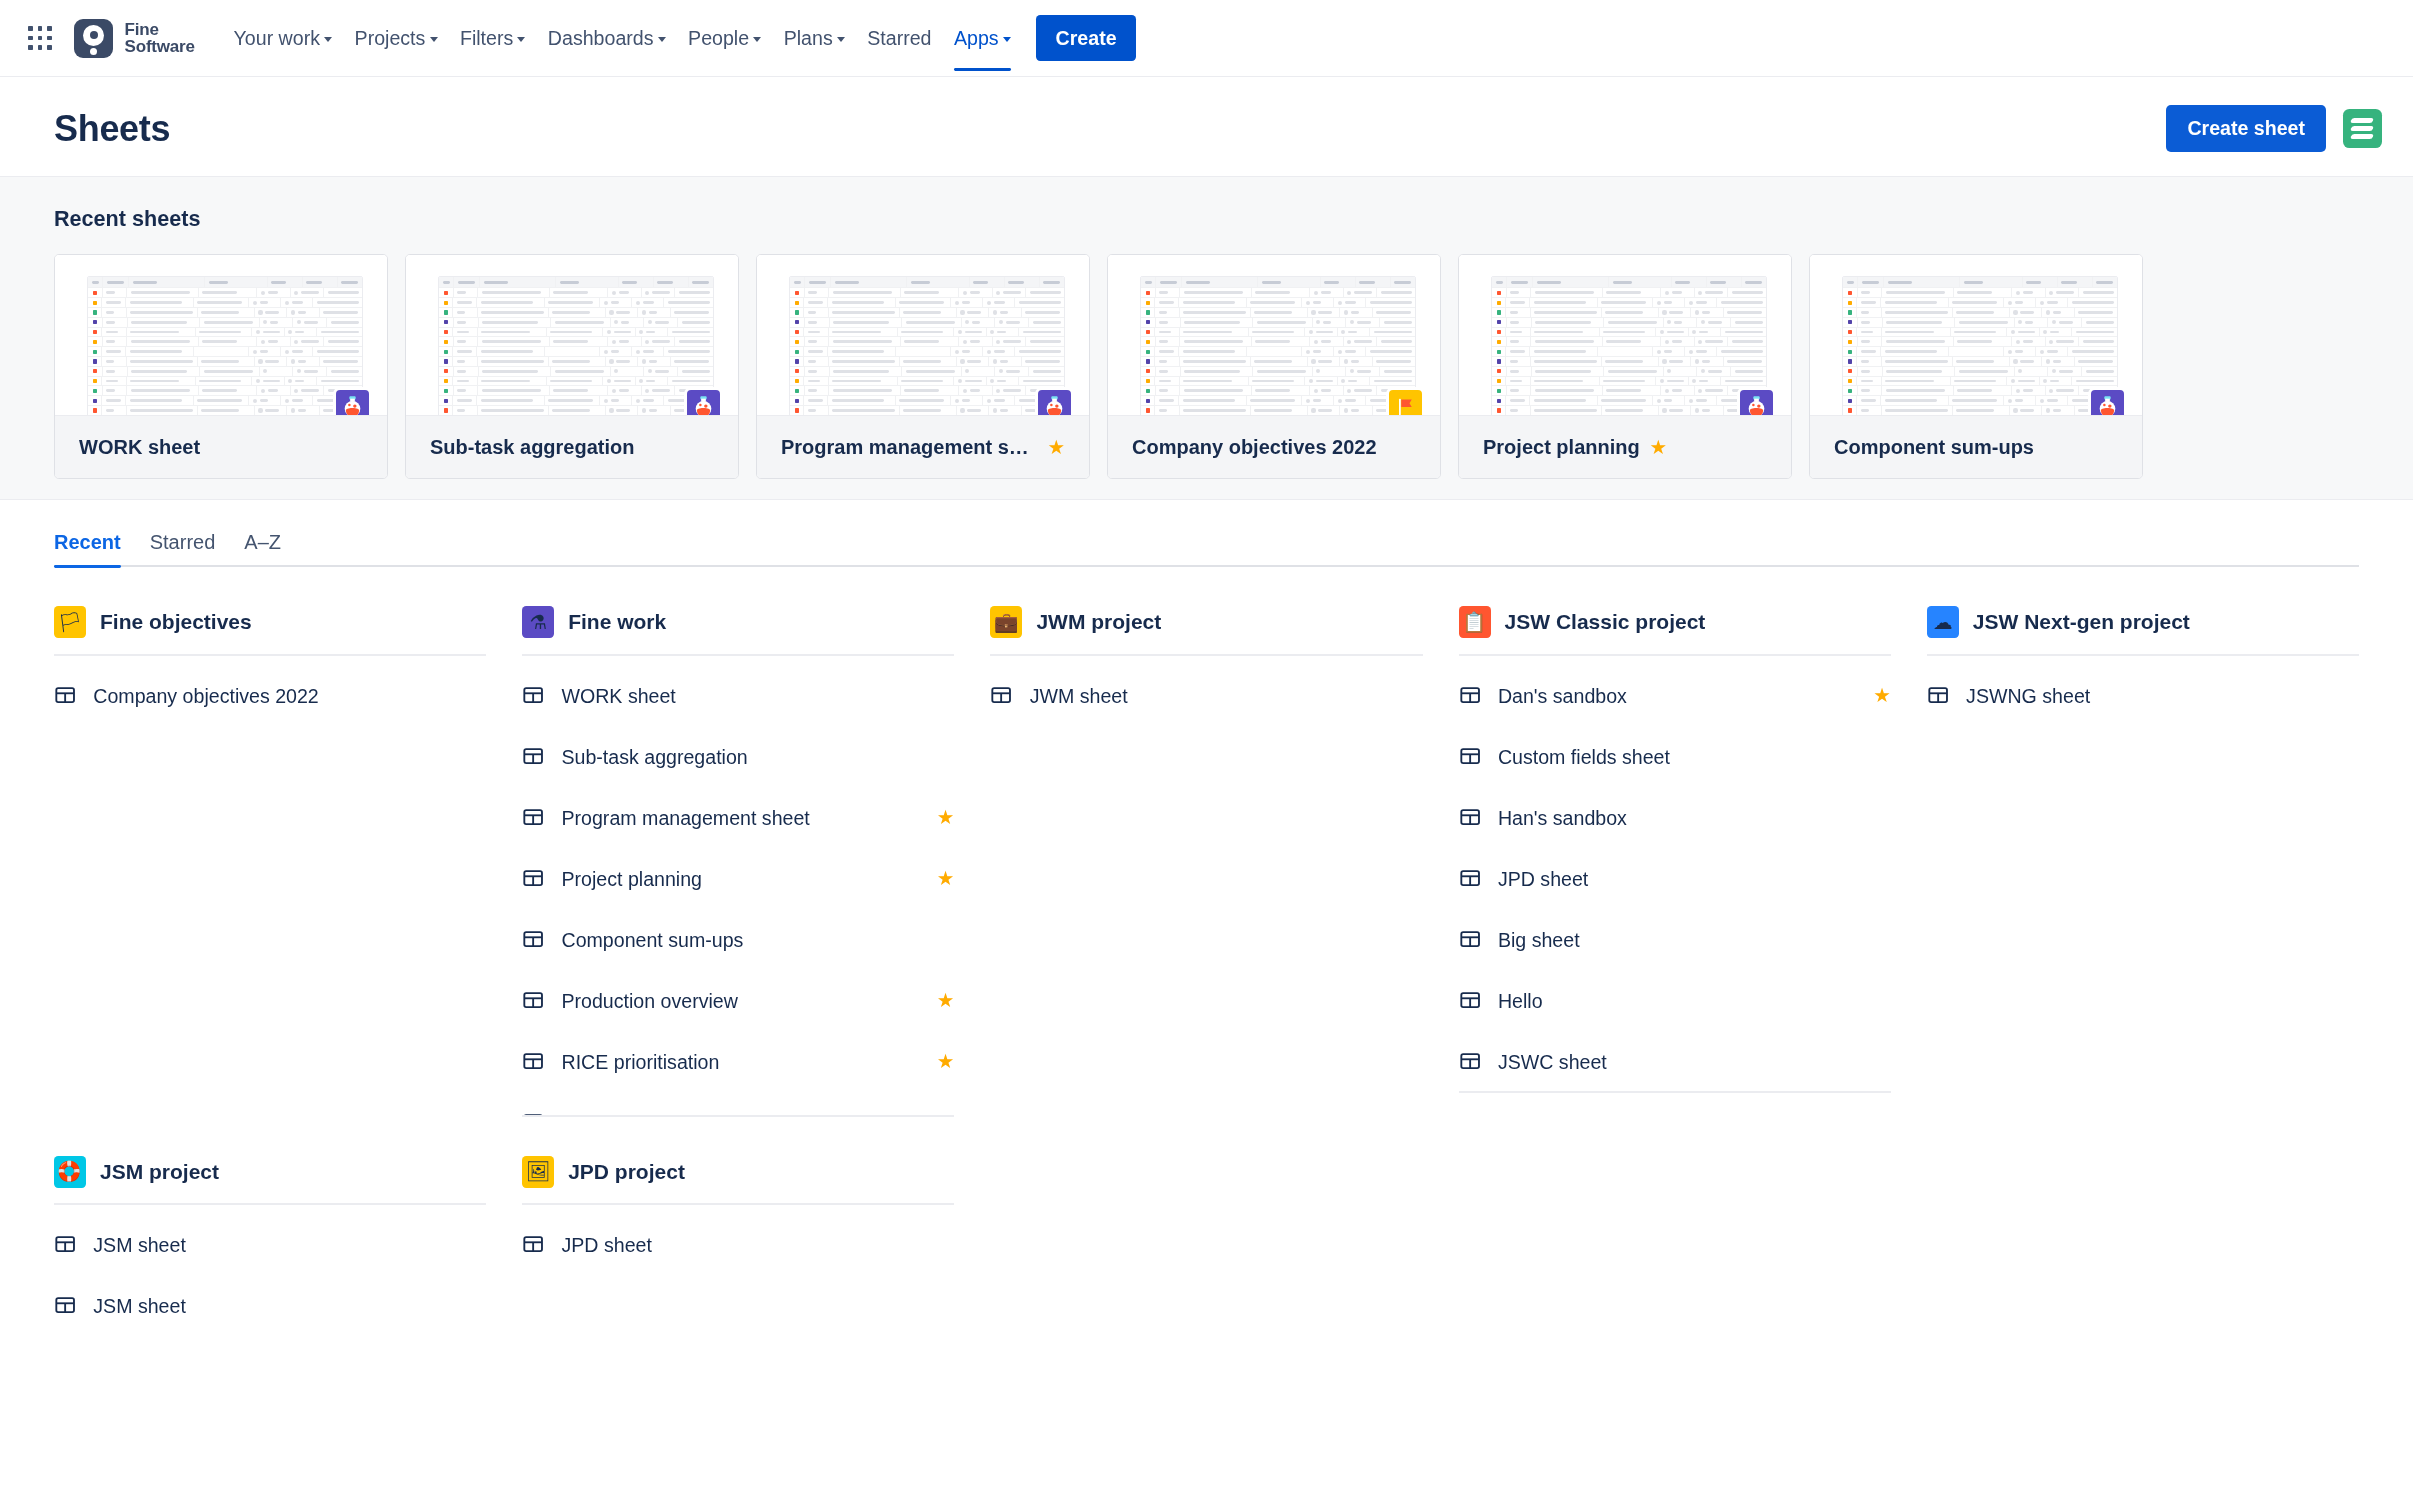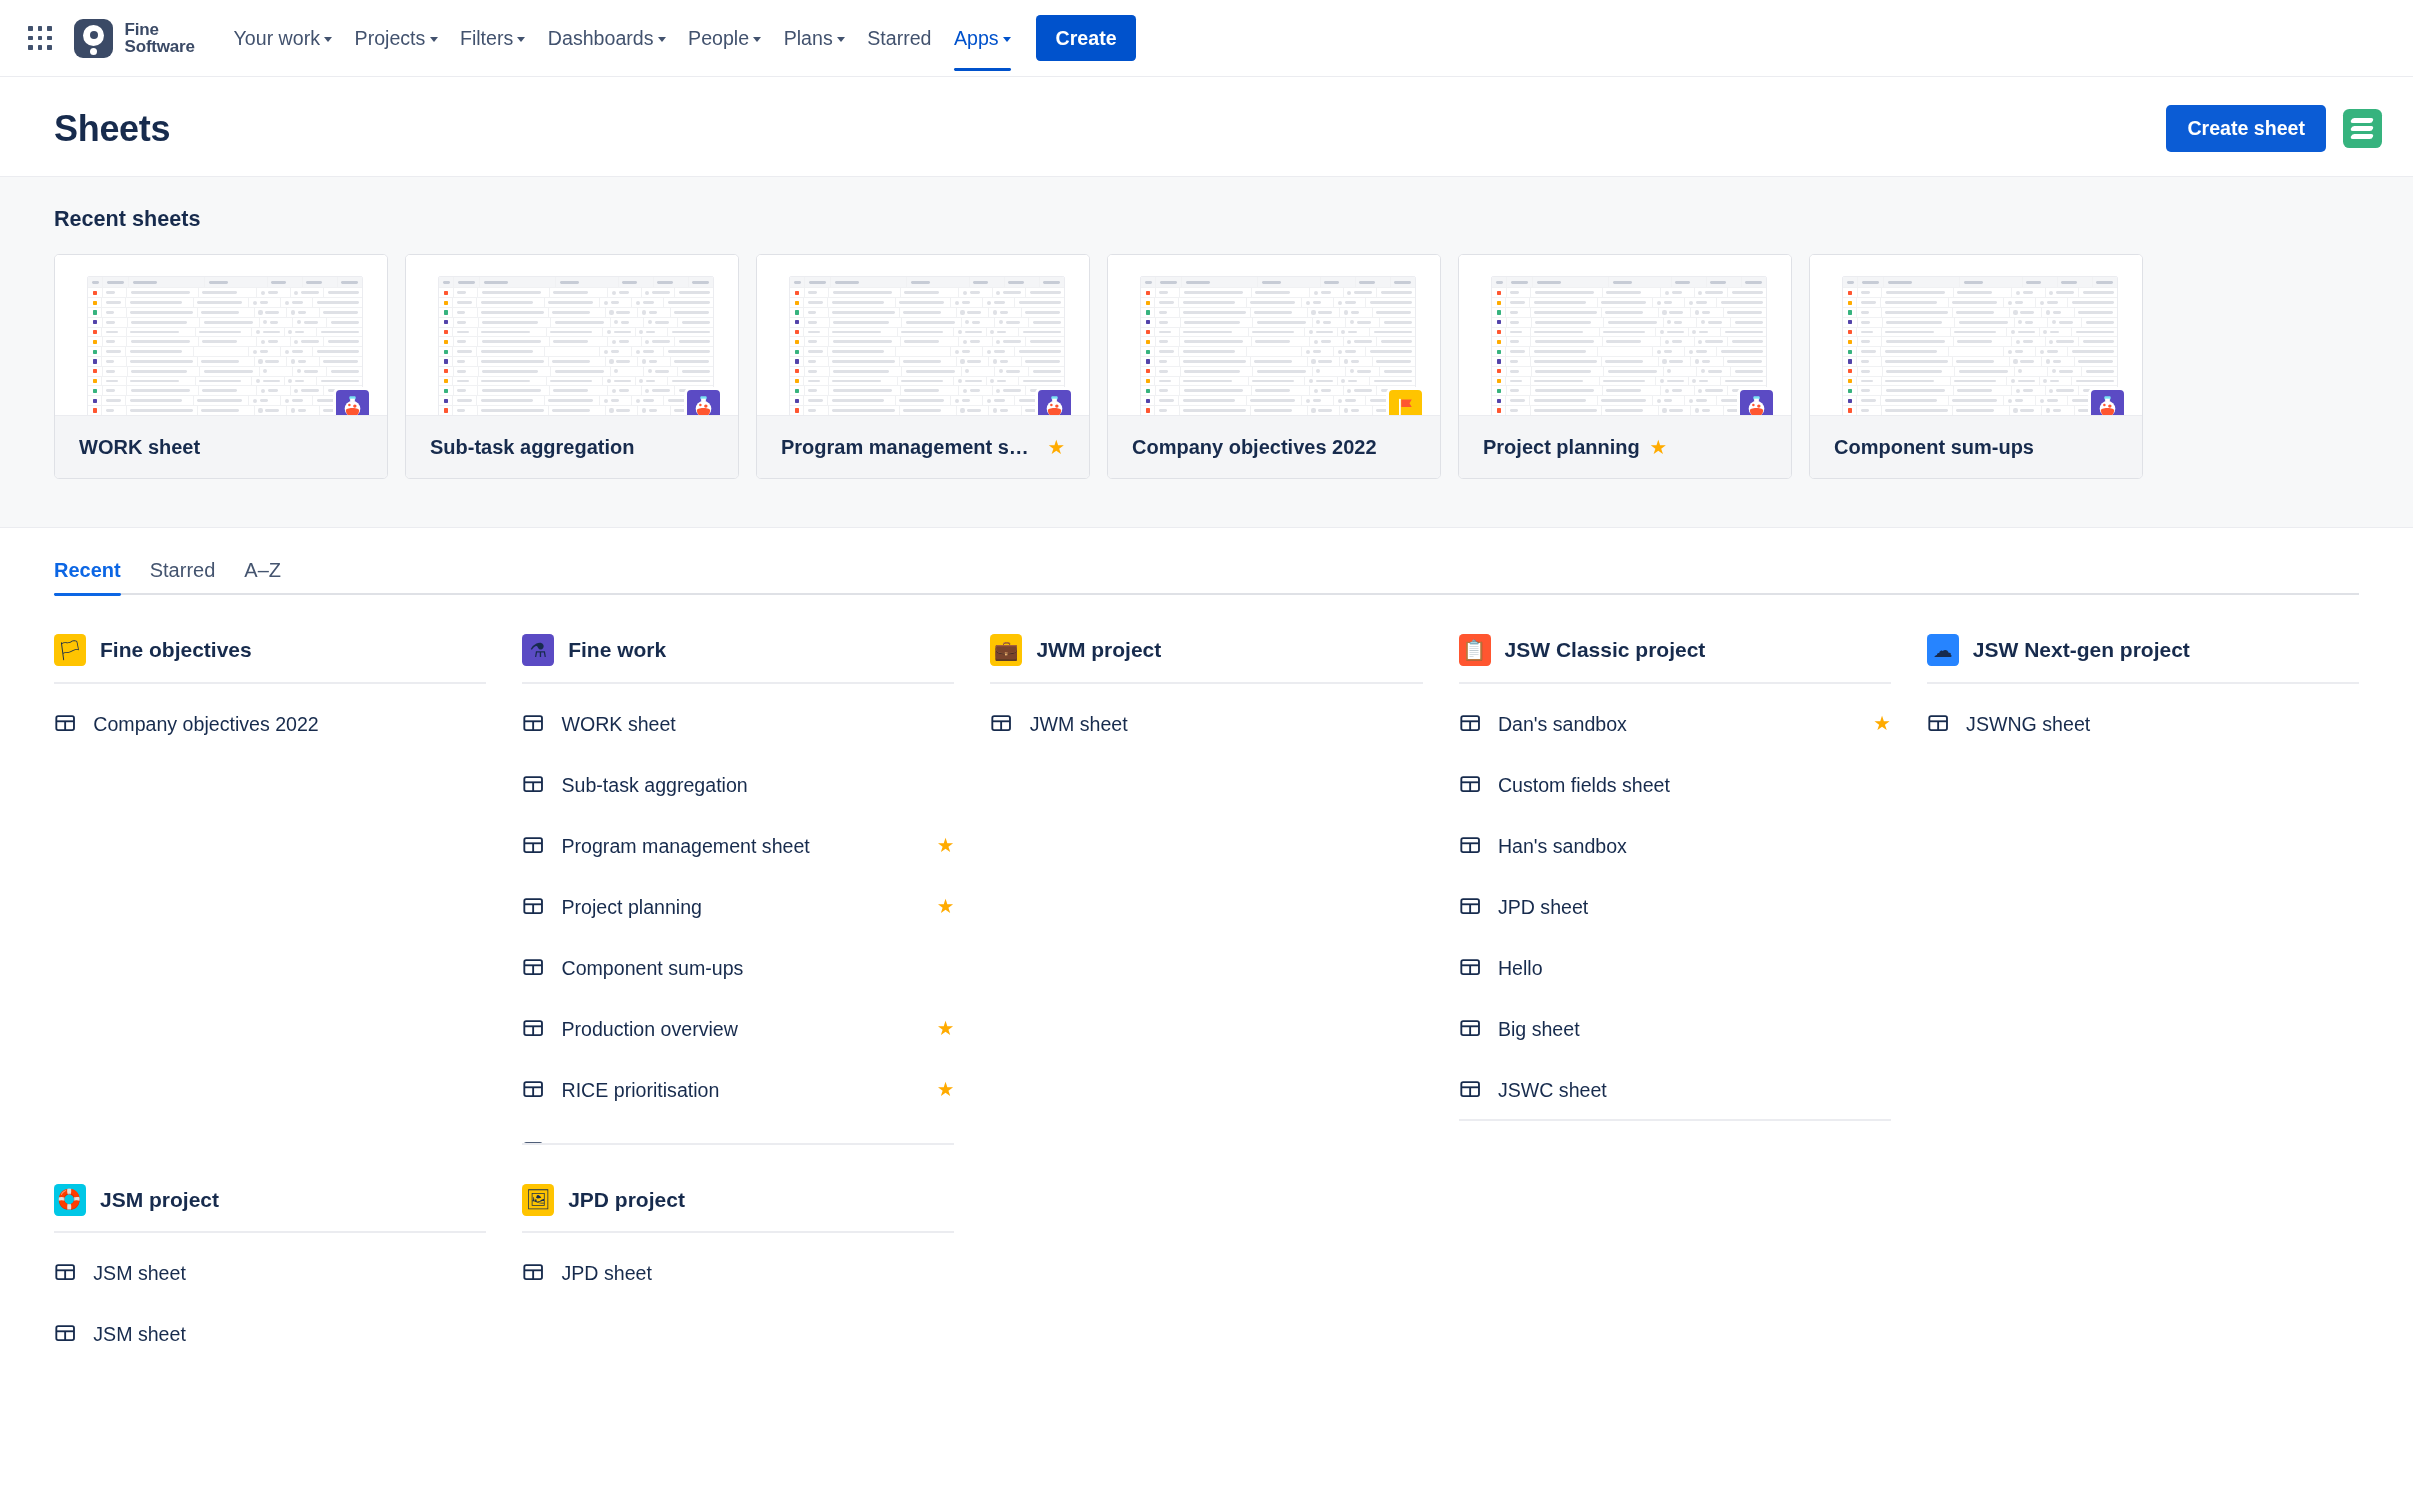--- a/index.html
+++ b/index.html
@@ -160,21 +160,21 @@
   .app-logo-green span { display:block; height:4.9px; background:#fff; border-radius:2.8px; }
   .app-logo-green span:nth-child(1){ width: 22.3px; transform: skewX(-18deg); }
   .app-logo-green span:nth-child(2){ width: 22.3px; transform: skewX(-18deg); }
   .app-logo-green span:nth-child(3){ width: 22.3px; transform: skewX(-18deg); }
 
   
   .recent-section {
     background: #F7F8F9;
     border-top: 0.7px solid #EBECF0;
     border-bottom: 0.7px solid #EBECF0;
-    padding: 29px 0 48px 54px;
+    padding: 29px 0 20px 54px;
   }
   .recent-title { font-size: 21.6px; font-weight: 600; color: #172B4D; margin-bottom: 22.3px; }
   .cards-row { display: flex; gap: 17px; }
   .sheet-card {
     width: 334px; height: 225px;
     background: #fff;
     border: 0.7px solid #DFE1E6;
     border-radius: 4.9px;
     overflow: hidden;
     display: flex; flex-direction: column;
@@ -2763,29 +2763,29 @@
               <line x1="12" y1="10" x2="12" y2="19.5" stroke="#172B4D" stroke-width="2"></line>
             </svg></span>
           <span class="label">JPD sheet</span>
         </div>
         <div class="sheet-item">
           <span class="grid-icon"><svg width="22.3" height="22.3" viewBox="0 0 24 24" fill="none">
               <rect x="2.5" y="4.5" width="19" height="15" rx="2" stroke="#172B4D" stroke-width="2"></rect>
               <line x1="2.5" y1="10" x2="21.5" y2="10" stroke="#172B4D" stroke-width="2"></line>
               <line x1="12" y1="10" x2="12" y2="19.5" stroke="#172B4D" stroke-width="2"></line>
             </svg></span>
-          <span class="label">Hello</span>
+          <span class="label">Big sheet</span>
         </div>
         <div class="sheet-item">
           <span class="grid-icon"><svg width="22.3" height="22.3" viewBox="0 0 24 24" fill="none">
               <rect x="2.5" y="4.5" width="19" height="15" rx="2" stroke="#172B4D" stroke-width="2"></rect>
               <line x1="2.5" y1="10" x2="21.5" y2="10" stroke="#172B4D" stroke-width="2"></line>
               <line x1="12" y1="10" x2="12" y2="19.5" stroke="#172B4D" stroke-width="2"></line>
             </svg></span>
-          <span class="label">Big sheet</span>
+          <span class="label">Hello</span>
         </div>
         <div class="sheet-item">
           <span class="grid-icon"><svg width="22.3" height="22.3" viewBox="0 0 24 24" fill="none">
               <rect x="2.5" y="4.5" width="19" height="15" rx="2" stroke="#172B4D" stroke-width="2"></rect>
               <line x1="2.5" y1="10" x2="21.5" y2="10" stroke="#172B4D" stroke-width="2"></line>
               <line x1="12" y1="10" x2="12" y2="19.5" stroke="#172B4D" stroke-width="2"></line>
             </svg></span>
           <span class="label">JSWC sheet</span>
         </div>
       </div>

